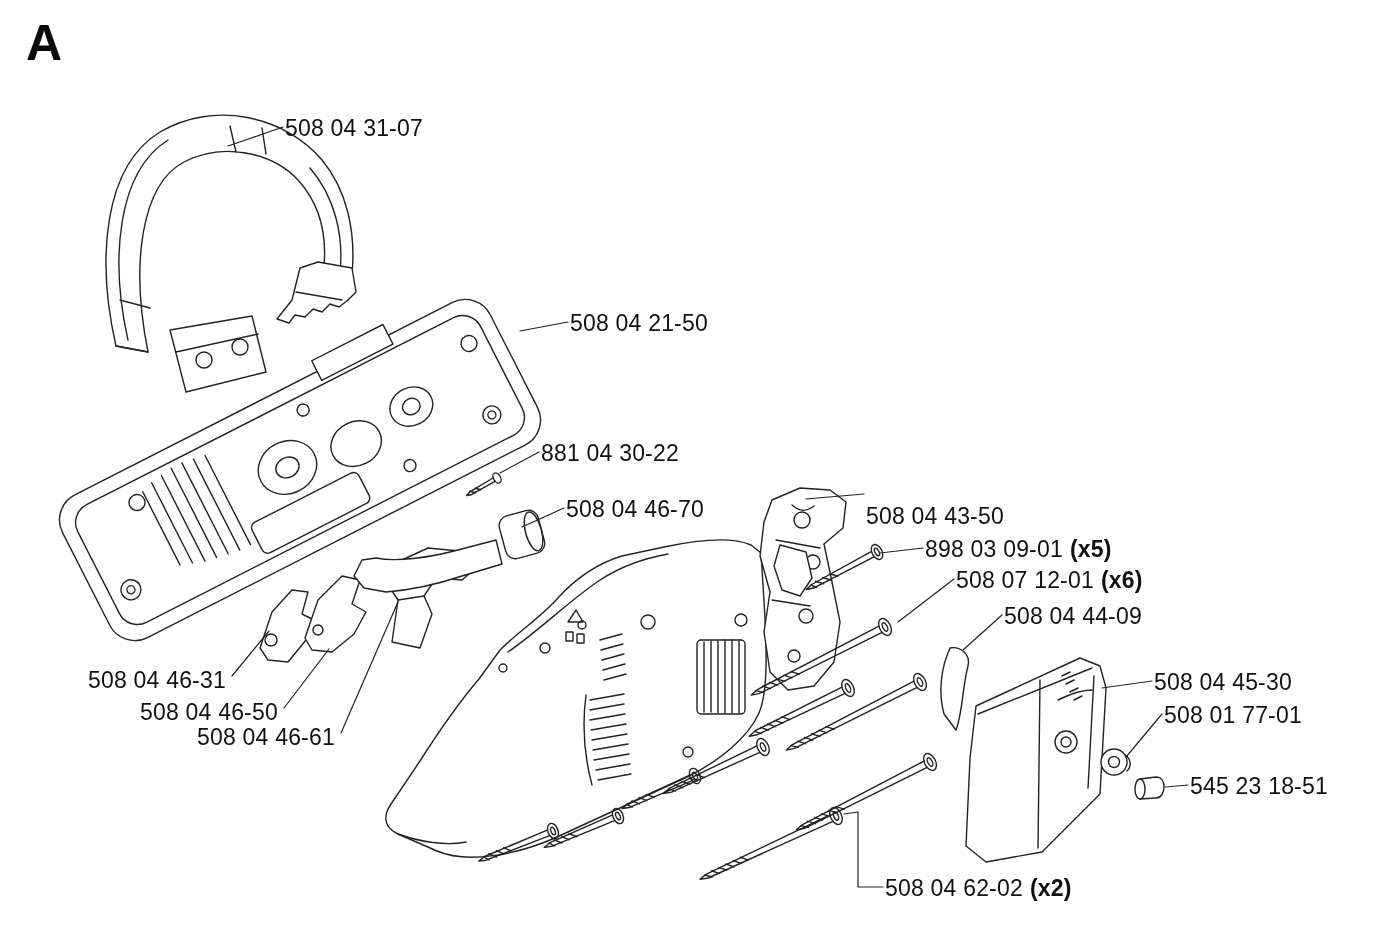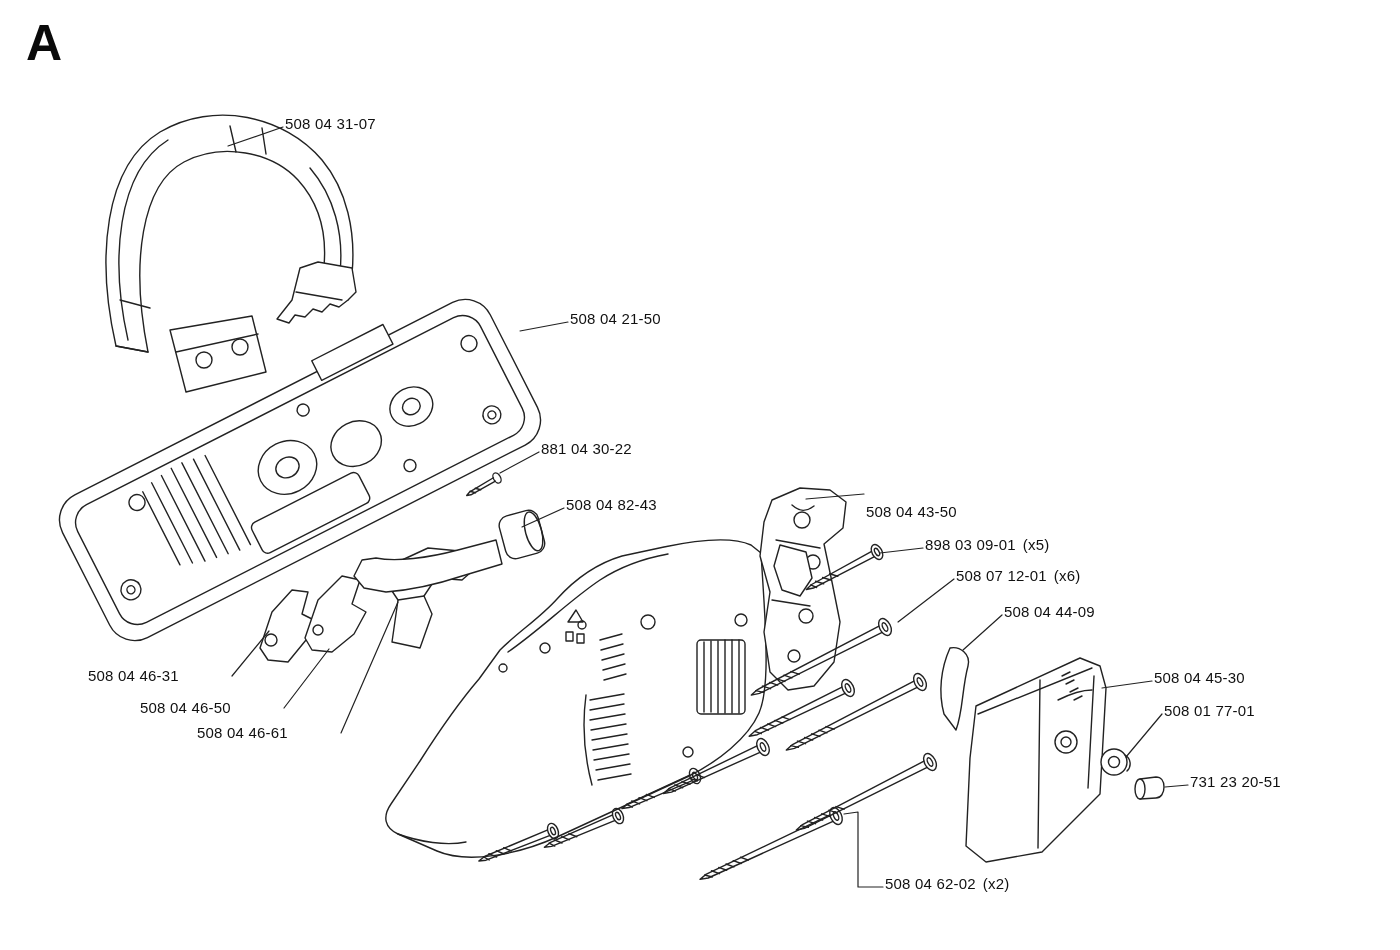--- a/index.html
+++ b/index.html
@@ -9,24 +9,24 @@
     font-family: "Liberation Sans", "DejaVu Sans", sans-serif;
     color: #111;
   }
   .page { position: relative; width: 1400px; height: 950px; background: #fff; overflow: hidden; }
   .section-label {
     position: absolute; left: 26px; top: 14px;
     font-size: 50px; font-weight: 700; color: #0a0a0a; letter-spacing: 1px;
   }
   svg.art { position: absolute; left: 0; top: 0; }
   .label {
-    position: absolute; font-size: 15px; color: #111;
+    position: absolute; font-size: 23px; color: #111;
     white-space: nowrap; letter-spacing: 0.2px; line-height: 1.1;
   }
-  .label .qty { font-weight: 400; margin-left: 7px; text-align: center; }
+  .label .qty { font-weight: 700; margin-left: 7px; text-align: center; }
   .label .qty:empty { margin-left: 0; display: none; }
 </style>
 </head>
 <body>
 
 <div class="page">
 
   <div class="section-label">A</div>
 
   <svg class="art" width="1400" height="950" viewBox="0 0 1400 950" xmlns="http://www.w3.org/2000/svg">
@@ -203,42 +203,42 @@
   <div class="label" style="left:285px; top:116px">
     <span class="pn">508 04 31-07</span>
   </div>
   <div class="label" style="left:570px; top:311px">
     <span class="pn">508 04 21-50</span>
   </div>
   <div class="label" style="left:541px; top:441px">
     <span class="pn">881 04 30-22</span>
   </div>
   <div class="label" style="left:566px; top:497px">
-    <span class="pn">508 04 82-43</span>
+    <span class="pn">508 04 46-70</span>
   </div>
   <div class="label" style="left:866px; top:504px">
     <span class="pn">508 04 43-50</span>
   </div>
   <div class="label" style="left:925px; top:537px">
     <span class="pn">898 03 09-01</span><span class="qty">(x5)</span>
   </div>
   <div class="label" style="left:956px; top:568px">
     <span class="pn">508 07 12-01</span><span class="qty">(x6)</span>
   </div>
   <div class="label" style="left:1004px; top:604px">
     <span class="pn">508 04 44-09</span>
   </div>
   <div class="label" style="left:1154px; top:670px">
     <span class="pn">508 04 45-30</span>
   </div>
   <div class="label" style="left:1164px; top:703px">
     <span class="pn">508 01 77-01</span>
   </div>
   <div class="label" style="left:1190px; top:774px">
-    <span class="pn">731 23 20-51</span>
+    <span class="pn">545 23 18-51</span>
   </div>
   <div class="label" style="left:88px; top:668px">
     <span class="pn">508 04 46-31</span>
   </div>
   <div class="label" style="left:140px; top:700px">
     <span class="pn">508 04 46-50</span>
   </div>
   <div class="label" style="left:197px; top:725px">
     <span class="pn">508 04 46-61</span>
   </div>

